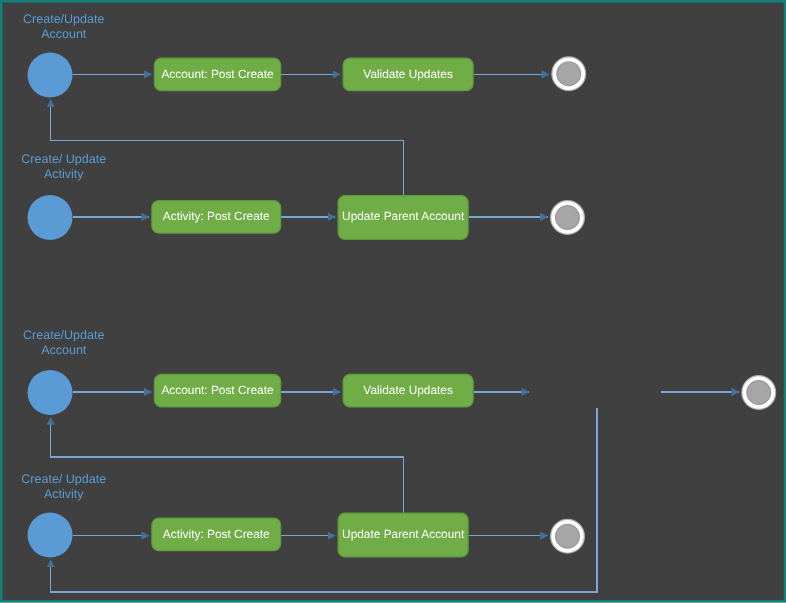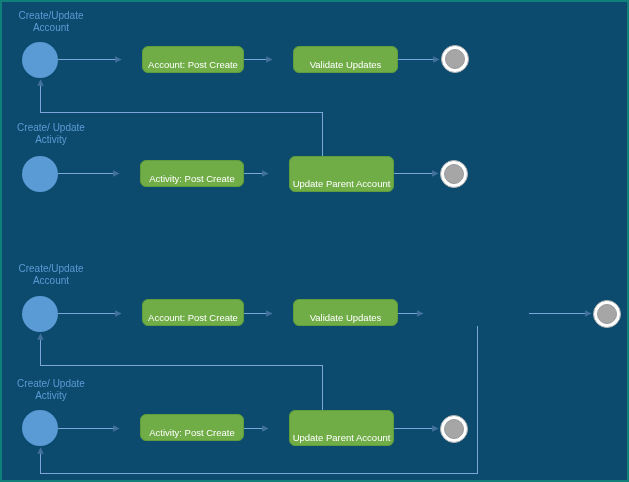--- a/index.html
+++ b/index.html
@@ -1,33 +1,33 @@
 <!DOCTYPE html>
 <html style="--canvas_border: #12807A; --start_node: #5B9BD5; --task_fill: #70AD47; --task_border: #5E9C3C; --task_text: #FFFFFF; --trigger_text: #5B9BD5; --connector_line: #7CA6D7; --connector_arrow: #41719C; --end_node_fill: #A6A6A6; --end_node_ring: #B0B0B0;"><head>
 <meta charset="utf-8">
 <style>
   html,body { margin:0; padding:0; background:#fff; }
   .canvas {
     position:relative; width:629px; height:482px; box-sizing:border-box;
-    background:#0c4a6e; border:2px solid var(--canvas_border,#12807A);
+    background:#404040; border:2px solid var(--canvas_border,#12807A);
     font-family:"Liberation Sans", sans-serif; overflow:hidden;
   }
   svg.wires { position:absolute; left:0; top:0; width:629px; height:482px; }
   .conn { stroke:var(--connector_line,#7CA6D7); stroke-width:1; fill:none; shape-rendering:crispEdges; }
   .ah-fill { fill:var(--connector_arrow,#41719C); }
   .start {
     position:absolute; width:36px; height:36px; border-radius:50%;
     background:var(--start_node,#5B9BD5);
   }
   .task {
     position:absolute; box-sizing:border-box;
     background:var(--task_fill,#70AD47); border:1px solid var(--task_border,#5E9C3C);
     border-radius:6px; color:var(--task_text,#fff);
     font-size:9.5px; line-height:12px; text-align:center;
-    display:flex; align-items:flex-end; justify-content:center; padding:1px 2px;margin-left:19px;
+    display:flex; align-items:center; justify-content:center; padding:1px 2px;
   }
   .end {
     position:absolute; width:28px; height:28px; box-sizing:border-box; border-radius:50%;
     border:1.5px solid var(--end_node_ring,#B0B0B0); background:#fff;
     display:flex; align-items:center; justify-content:center;
   }
   .end-inner {
     width:20px; height:20px; box-sizing:border-box; border-radius:50%;
     background:var(--end_node_fill,#A6A6A6); border:1px solid #999;
   }

